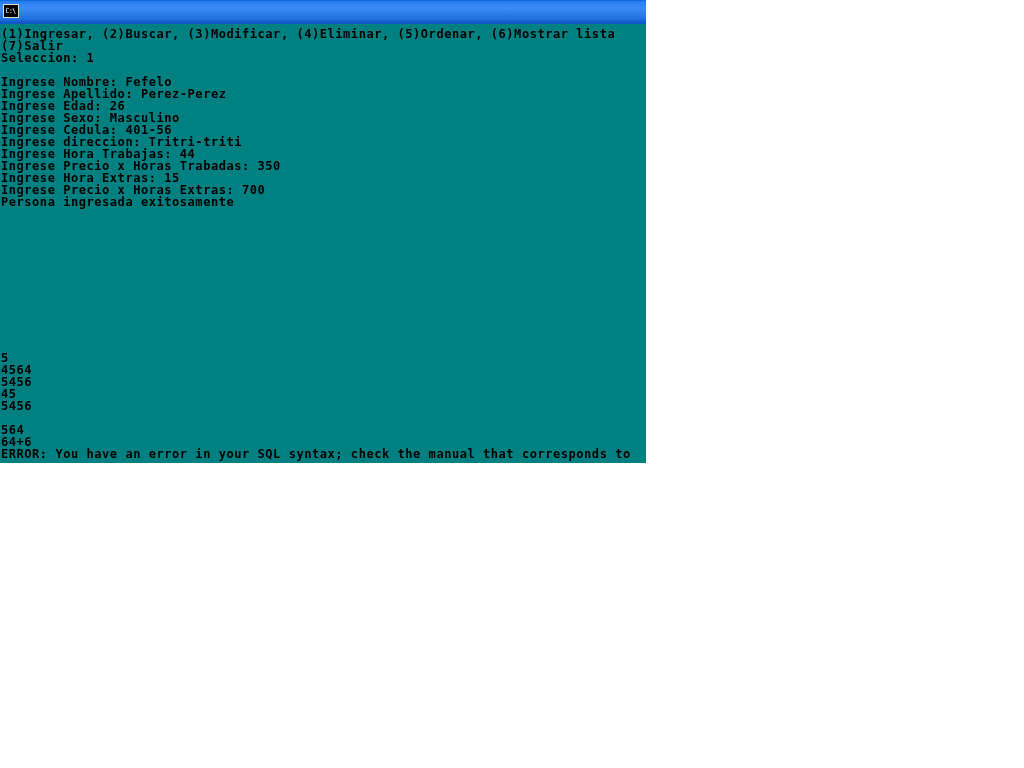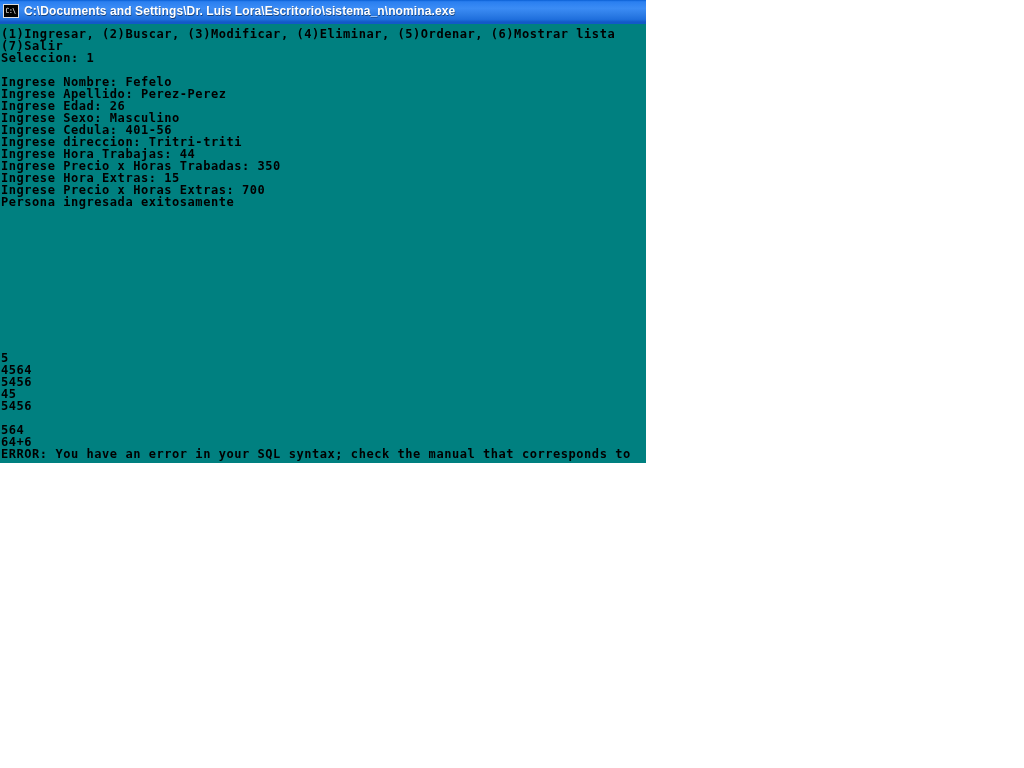--- a/index.html
+++ b/index.html
@@ -123,21 +123,20 @@
 <body>
 
 <div id="desktop">
 
   <div id="console-window">
 
     <div id="title-bar">
       <div id="title-icon">
         <span class="glyph">C:\</span>
       </div>
-      <div id="title-text">C:\Documents and Settings\Dr. Luis  Lora\Escritorio\sistema_n\nomina.exe</div>
     </div>
 
     <div id="window-frame-top"></div>
 
     <div id="console-body">
       <div id="console-text"><div class="console-line">(1)Ingresar, (2)Buscar, (3)Modificar, (4)Eliminar, (5)Ordenar, (6)Mostrar lista</div><div class="console-line">(7)Salir</div><div class="console-line">Seleccion: 1</div><div class="console-line blank">&nbsp;</div><div class="console-line">Ingrese Nombre: Fefelo</div><div class="console-line">Ingrese Apellido: Perez-Perez</div><div class="console-line">Ingrese Edad: 26</div><div class="console-line">Ingrese Sexo: Masculino</div><div class="console-line">Ingrese Cedula: 401-56</div><div class="console-line">Ingrese direccion: Tritri-triti</div><div class="console-line">Ingrese Hora Trabajas: 44</div><div class="console-line">Ingrese Precio x Horas Trabadas: 350</div><div class="console-line">Ingrese Hora Extras: 15</div><div class="console-line">Ingrese Precio x Horas Extras: 700</div><div class="console-line">Persona ingresada exitosamente</div><div class="console-line blank">&nbsp;</div><div class="console-line blank">&nbsp;</div><div class="console-line blank">&nbsp;</div><div class="console-line blank">&nbsp;</div><div class="console-line blank">&nbsp;</div><div class="console-line blank">&nbsp;</div><div class="console-line blank">&nbsp;</div><div class="console-line blank">&nbsp;</div><div class="console-line blank">&nbsp;</div><div class="console-line blank">&nbsp;</div><div class="console-line blank">&nbsp;</div><div class="console-line blank">&nbsp;</div><div class="console-line">5</div><div class="console-line">4564</div><div class="console-line">5456</div><div class="console-line">45</div><div class="console-line">5456</div><div class="console-line blank">&nbsp;</div><div class="console-line">564</div><div class="console-line">64+6</div><div class="console-line">ERROR: You have an error in your SQL syntax; check the manual that corresponds to</div></div>
 
     </div>
 
   </div>

